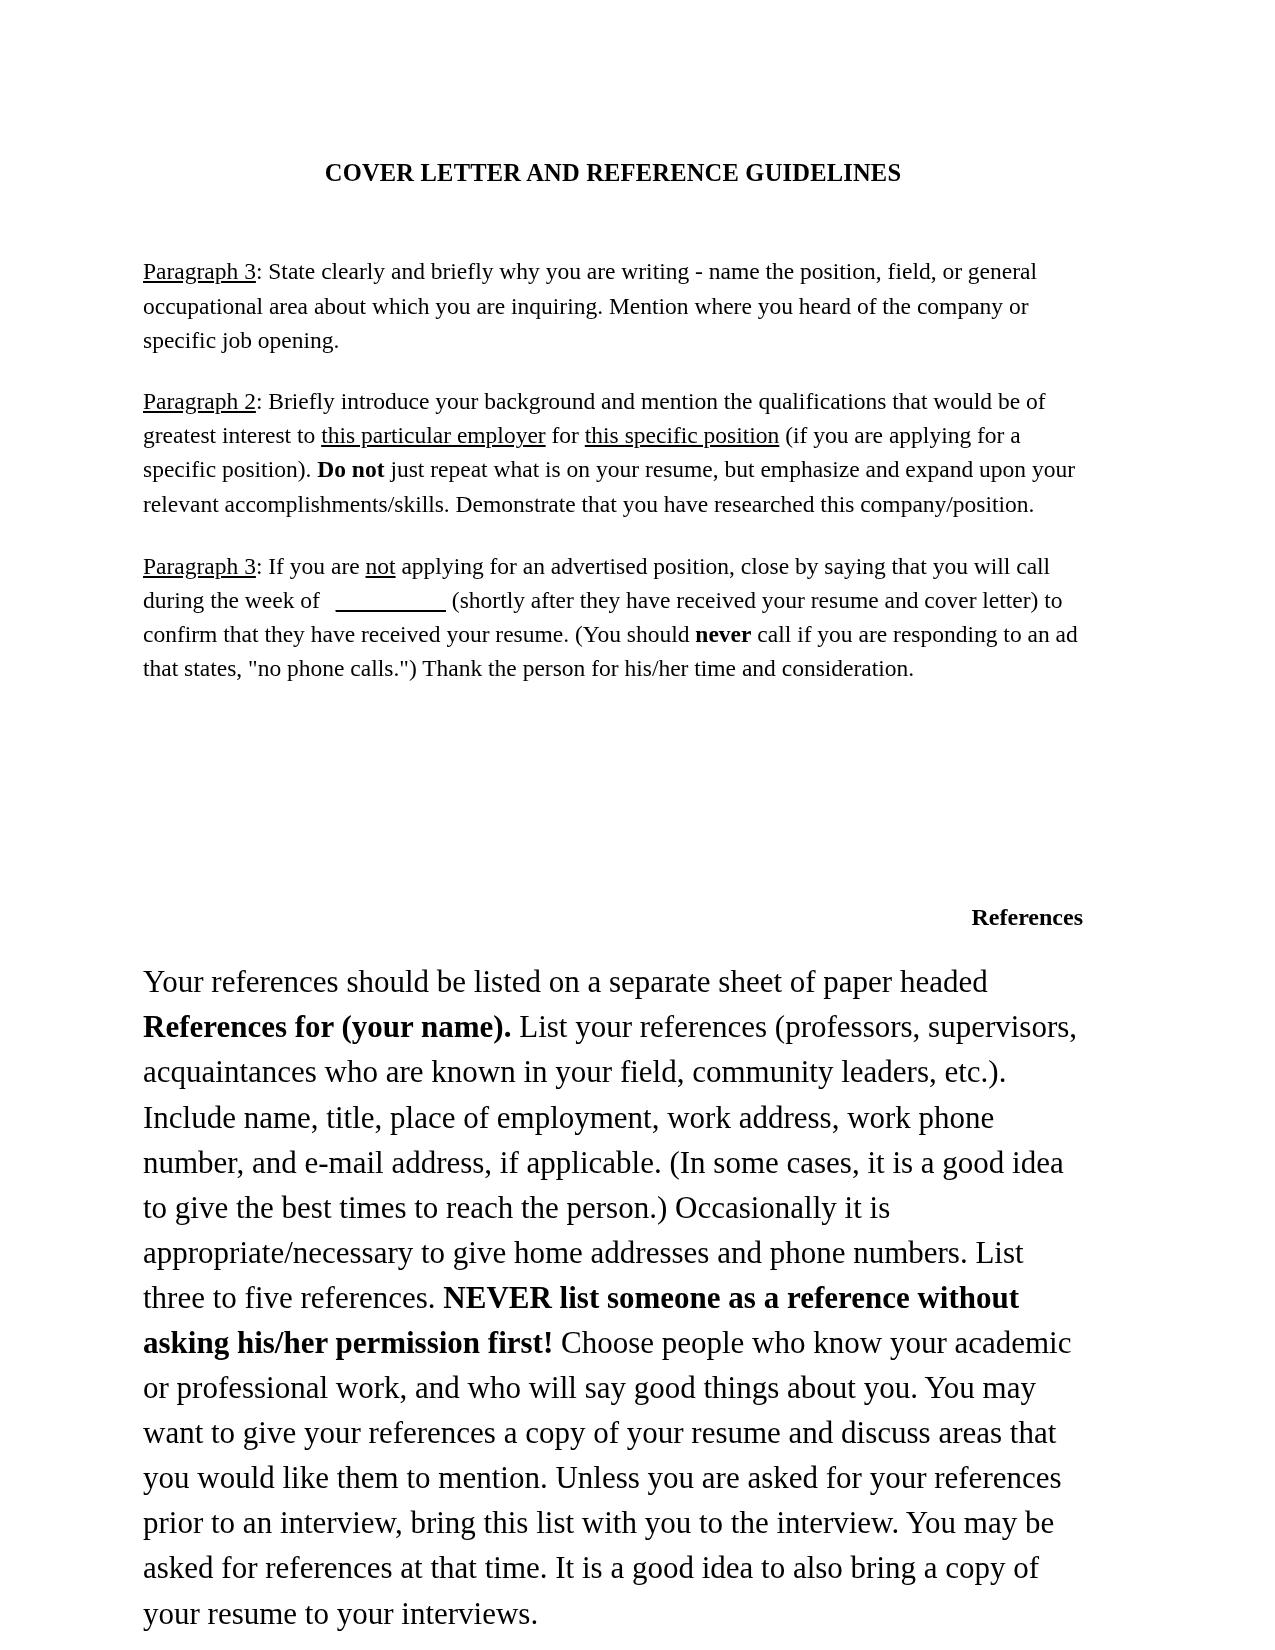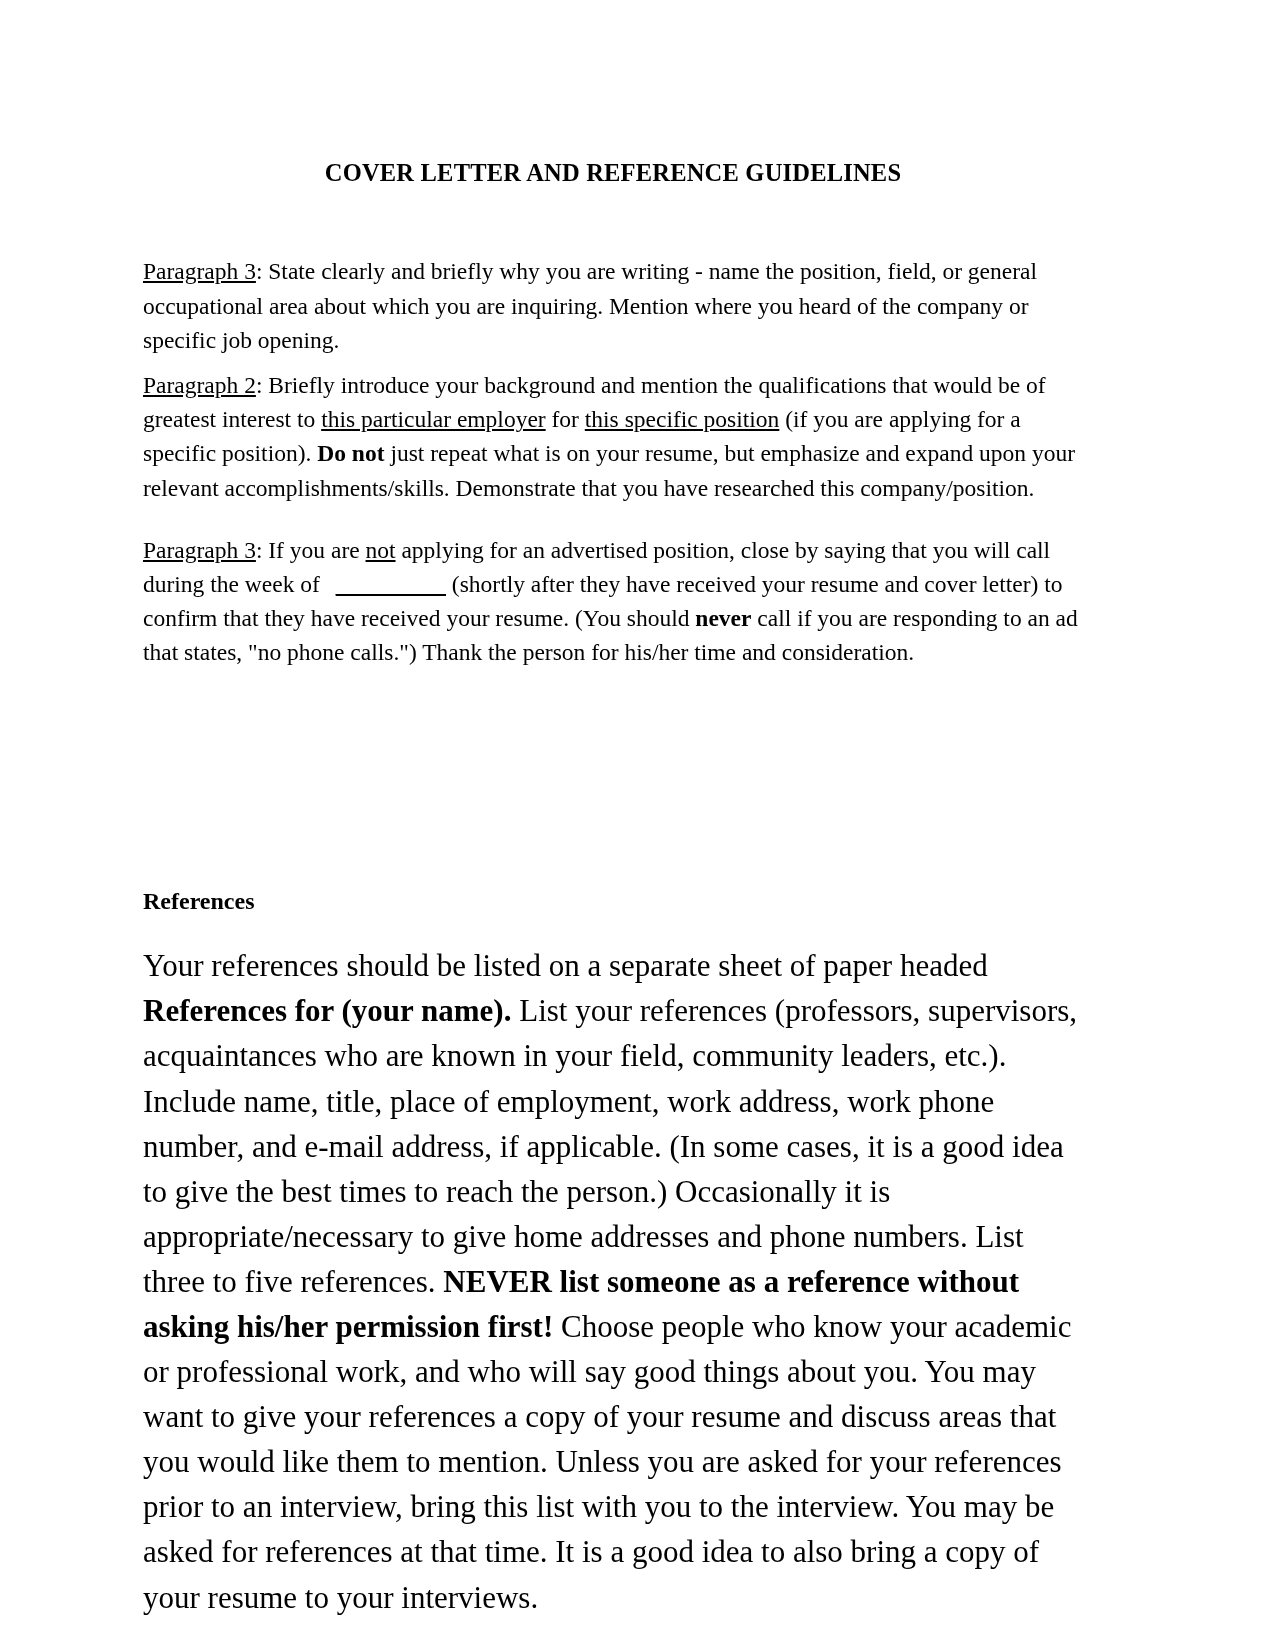--- a/index.html
+++ b/index.html
@@ -32,31 +32,31 @@
     margin-bottom: 0;
     line-height: 1.2;
   }
   .para {
     font-size: 23.5px;
     line-height: 1.455;
     text-align: left;
     margin: 0;
   }
   .para-1 { margin-top: 67px; }
-  .para-2 { margin-top: 11px; }
+  .para-2 { margin-top: 27px; }
   .para-3 { margin-top: 28px; }
   .u { text-decoration: underline; }
   .b { font-weight: bold; }
   .blank-line {
     text-decoration: underline;
     letter-spacing: 0.5px;
     margin-left: 10px;
   }
   .ref-heading {
-    text-align: left;
+    text-align: right;
     font-weight: bold;
     font-size: 24px;
     margin: 0;
     padding-top: 218px;
     line-height: 1.2;
   }
   .ref-body {
     font-size: 31px;
     line-height: 1.455;
     margin: 0;

